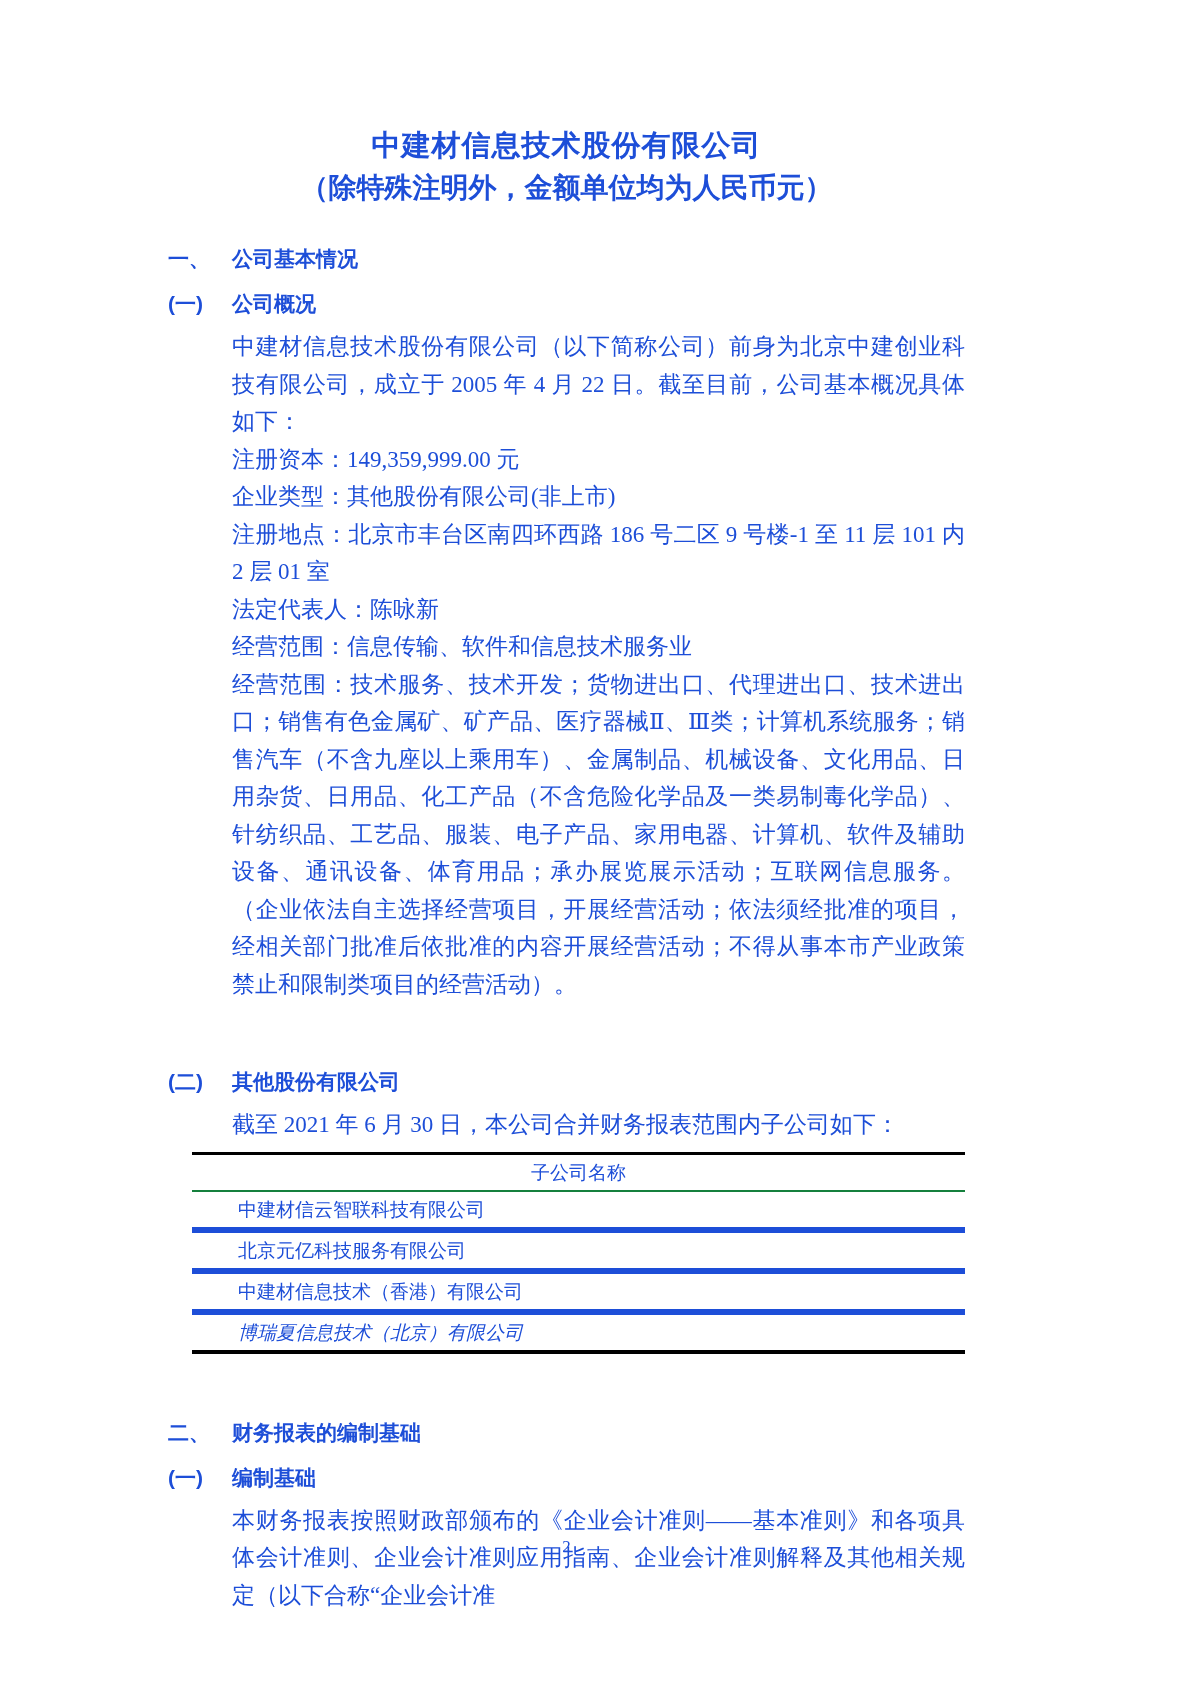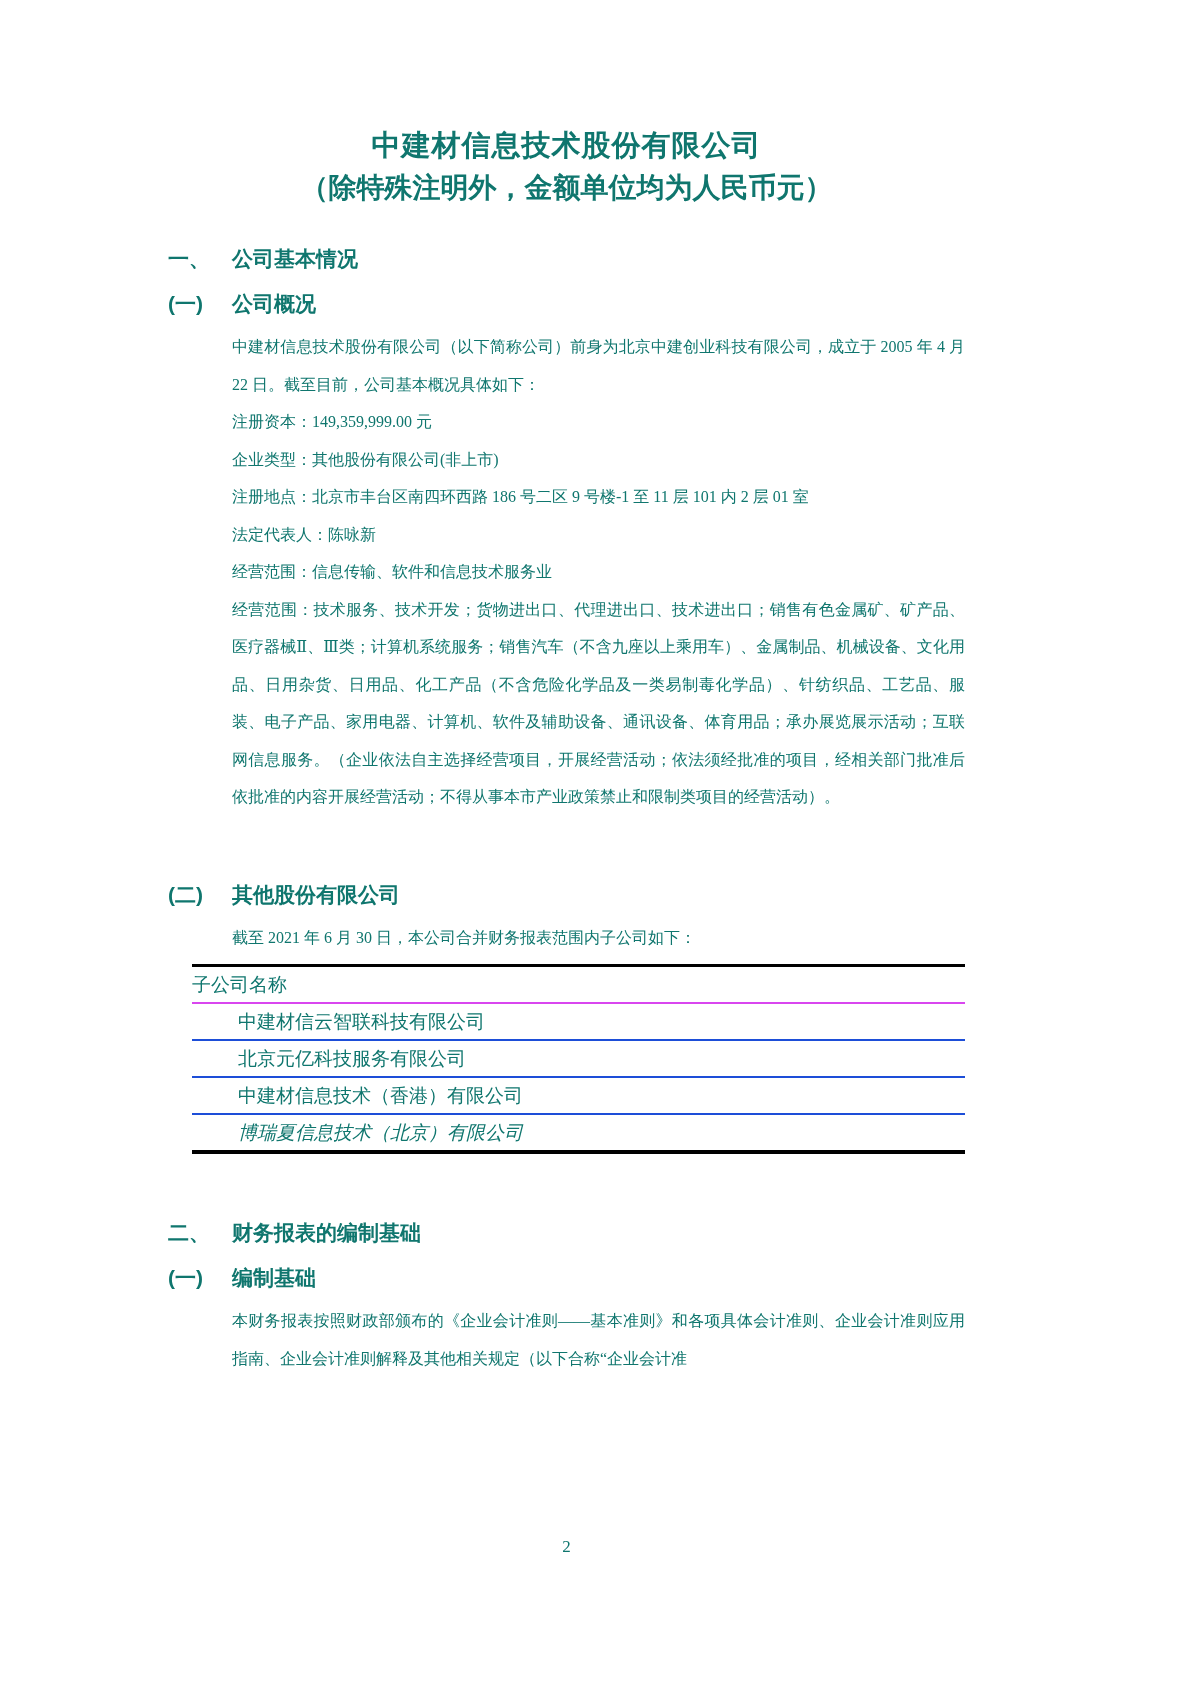--- a/index.html
+++ b/index.html
@@ -7,21 +7,21 @@
     padding: 0;
     background: #e9e9e9;
   }
   .page {
     position: relative;
     width: 1200px;
     height: 1696px;
     margin: 0 auto;
     background: #ffffff;
     box-shadow: 0 0 4px rgba(0,0,0,.15);
-    color: #0f766e;
+    color: #1d4ed8;
     font-family: "Liberation Serif", "DejaVu Serif", serif;
     overflow: hidden;
   }
   .content {
     padding: 122px 235px 0 168px; 
   }
   
   .title-block {
     text-align: center;
   }
@@ -51,46 +51,47 @@
     flex: 0 0 64px;
   }
   .sec-head { flex: 1; }
   .mt-sec1  { margin-top: 36px; }
   .mt-sub   { margin-top: 15px; }
   .mt-sec2  { margin-top: 64px; }
   
   .body-block {
     margin-left: 64px;
     margin-top: 9px;
-    font-size: 16px;
+    font-size: 23px;
     line-height: 37.5px;
     text-align: justify;
   }
   .body-block p {
     margin: 0;
     padding: 0;
   }
   
   .sub-table {
     margin-left: 24px;   
     margin-top: 8px;
     width: 773px;
     border-top: 3px solid #000;
     border-bottom: 4px solid #000;
     font-size: 19px;
   }
   .sub-table .thead {
+    text-align: center;
     line-height: 35px;
-    border-bottom: 2px solid #d946ef;
+    border-bottom: 2px solid #15803d;
     font-family: Liberation Serif, serif;
   }
   .sub-table .trow {
     line-height: 35px;
     padding-left: 46px;
-    border-bottom: 2px solid #1d4ed8;
+    border-bottom: 6px solid #1d4ed8;
   }
   .sub-table .trow:last-child {
     border-bottom: none;
     font-style: italic;
   }
   
   .page-footer {
     position: absolute;
     top: 1537px;
     left: 168px;

